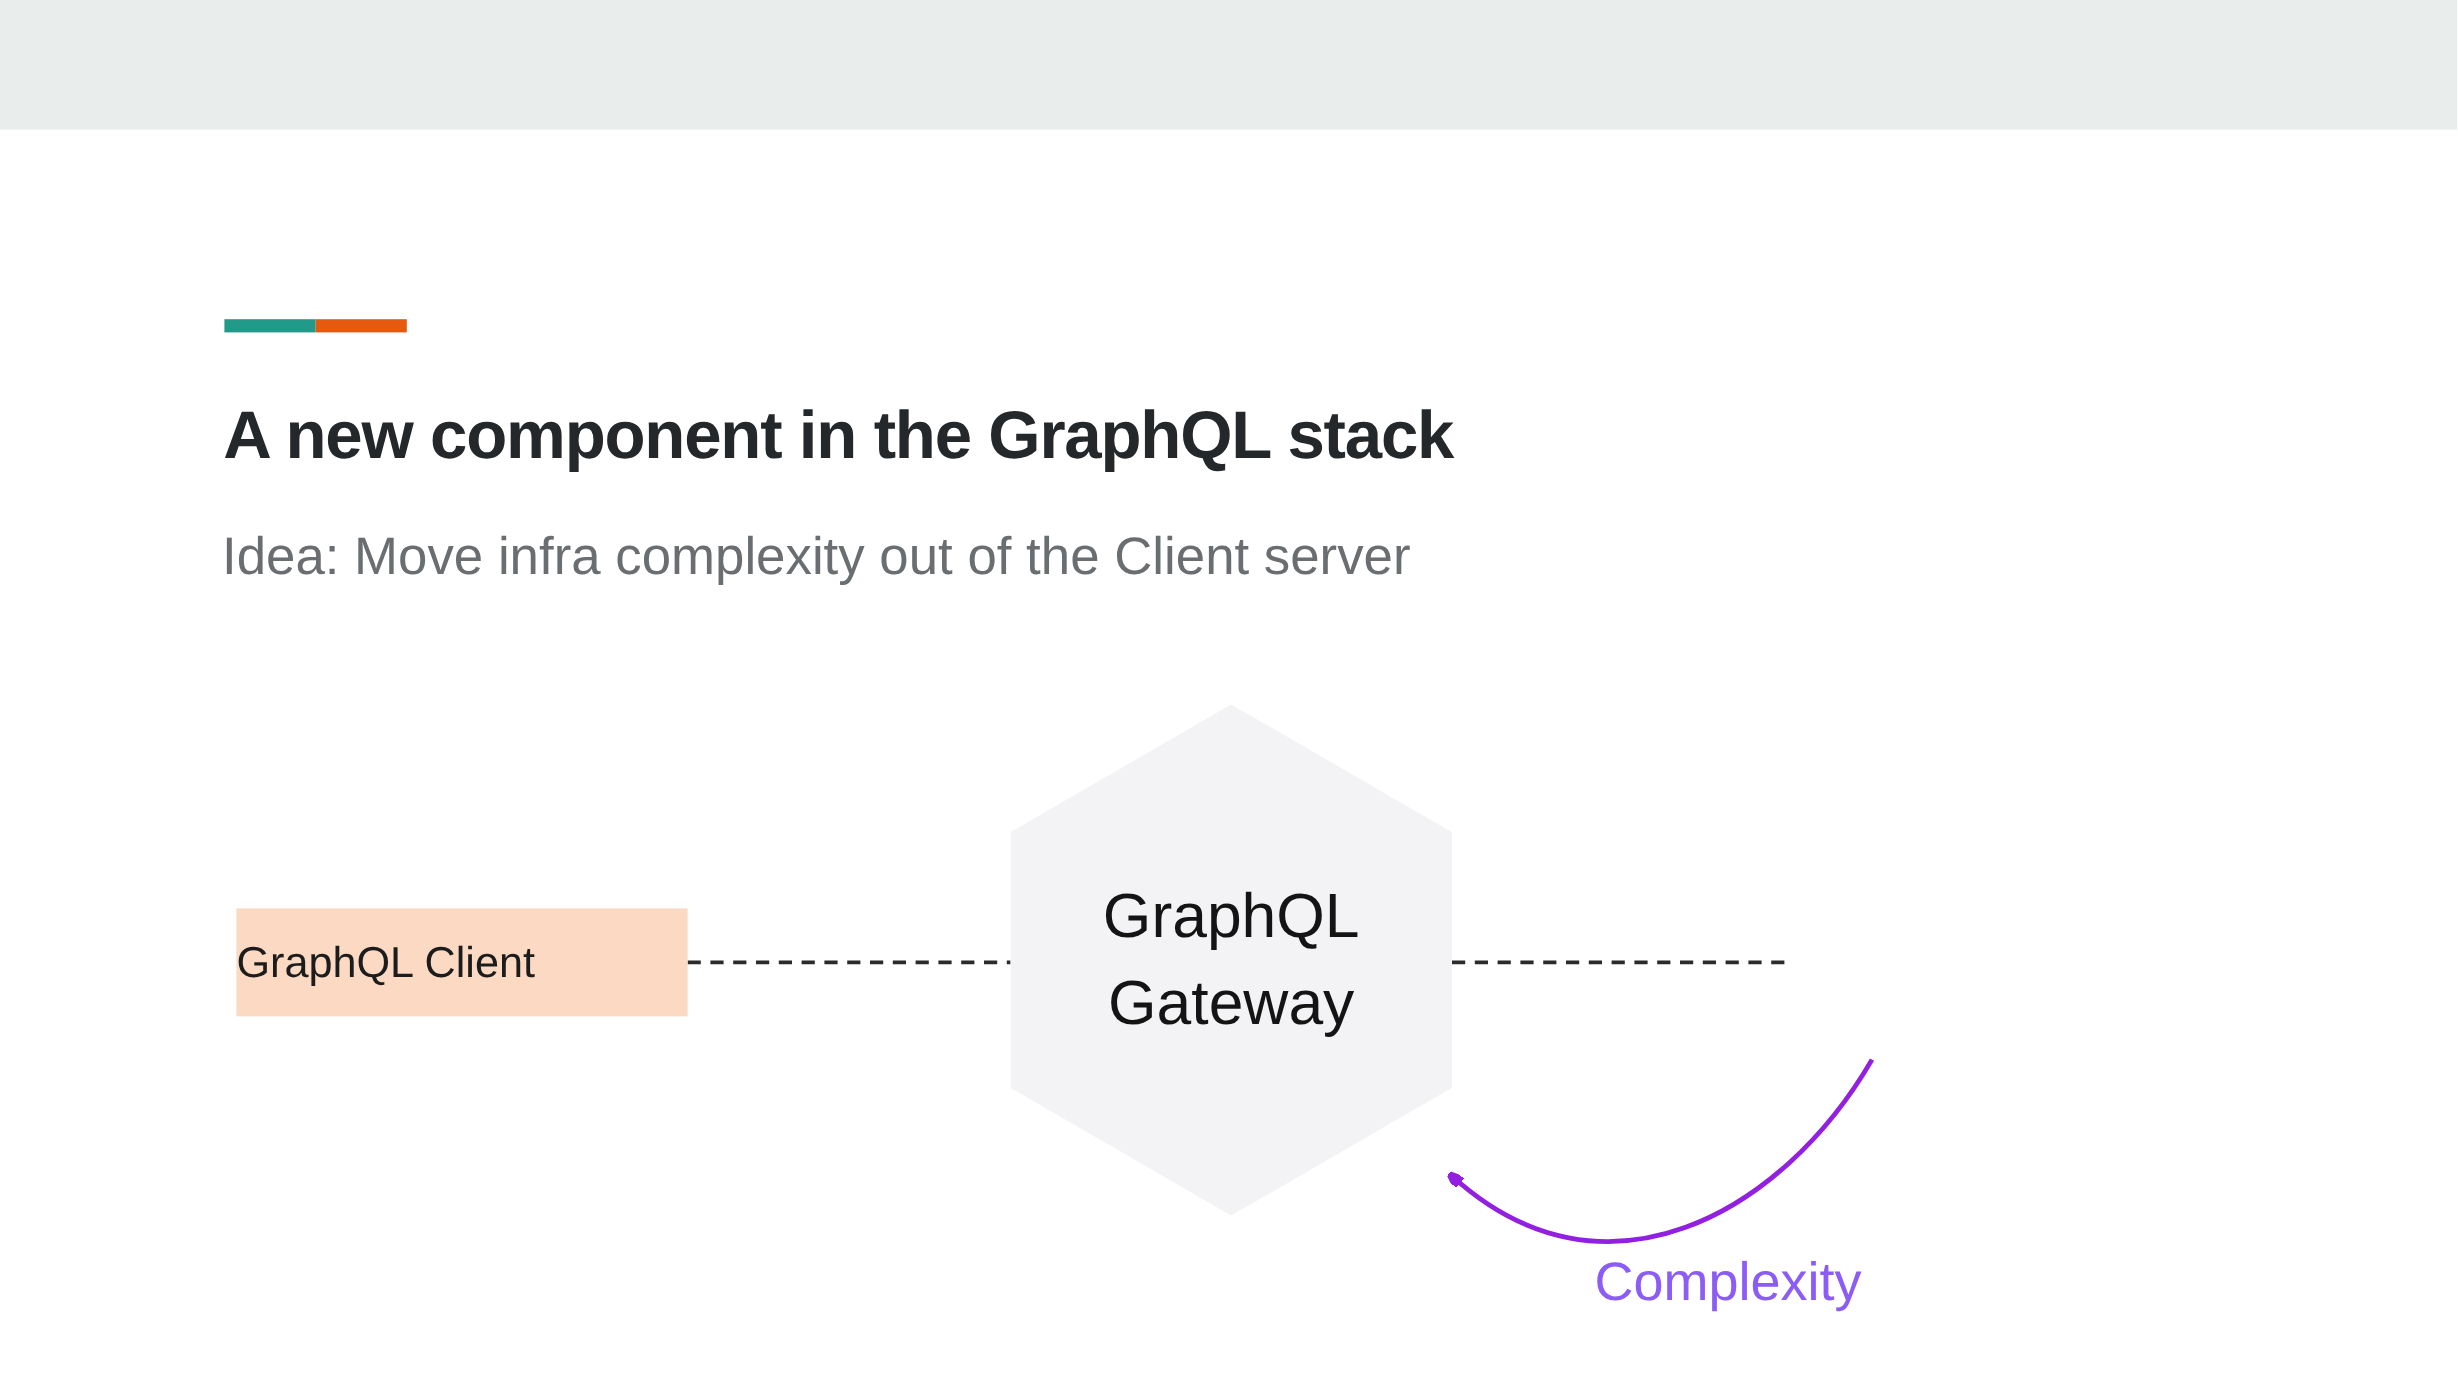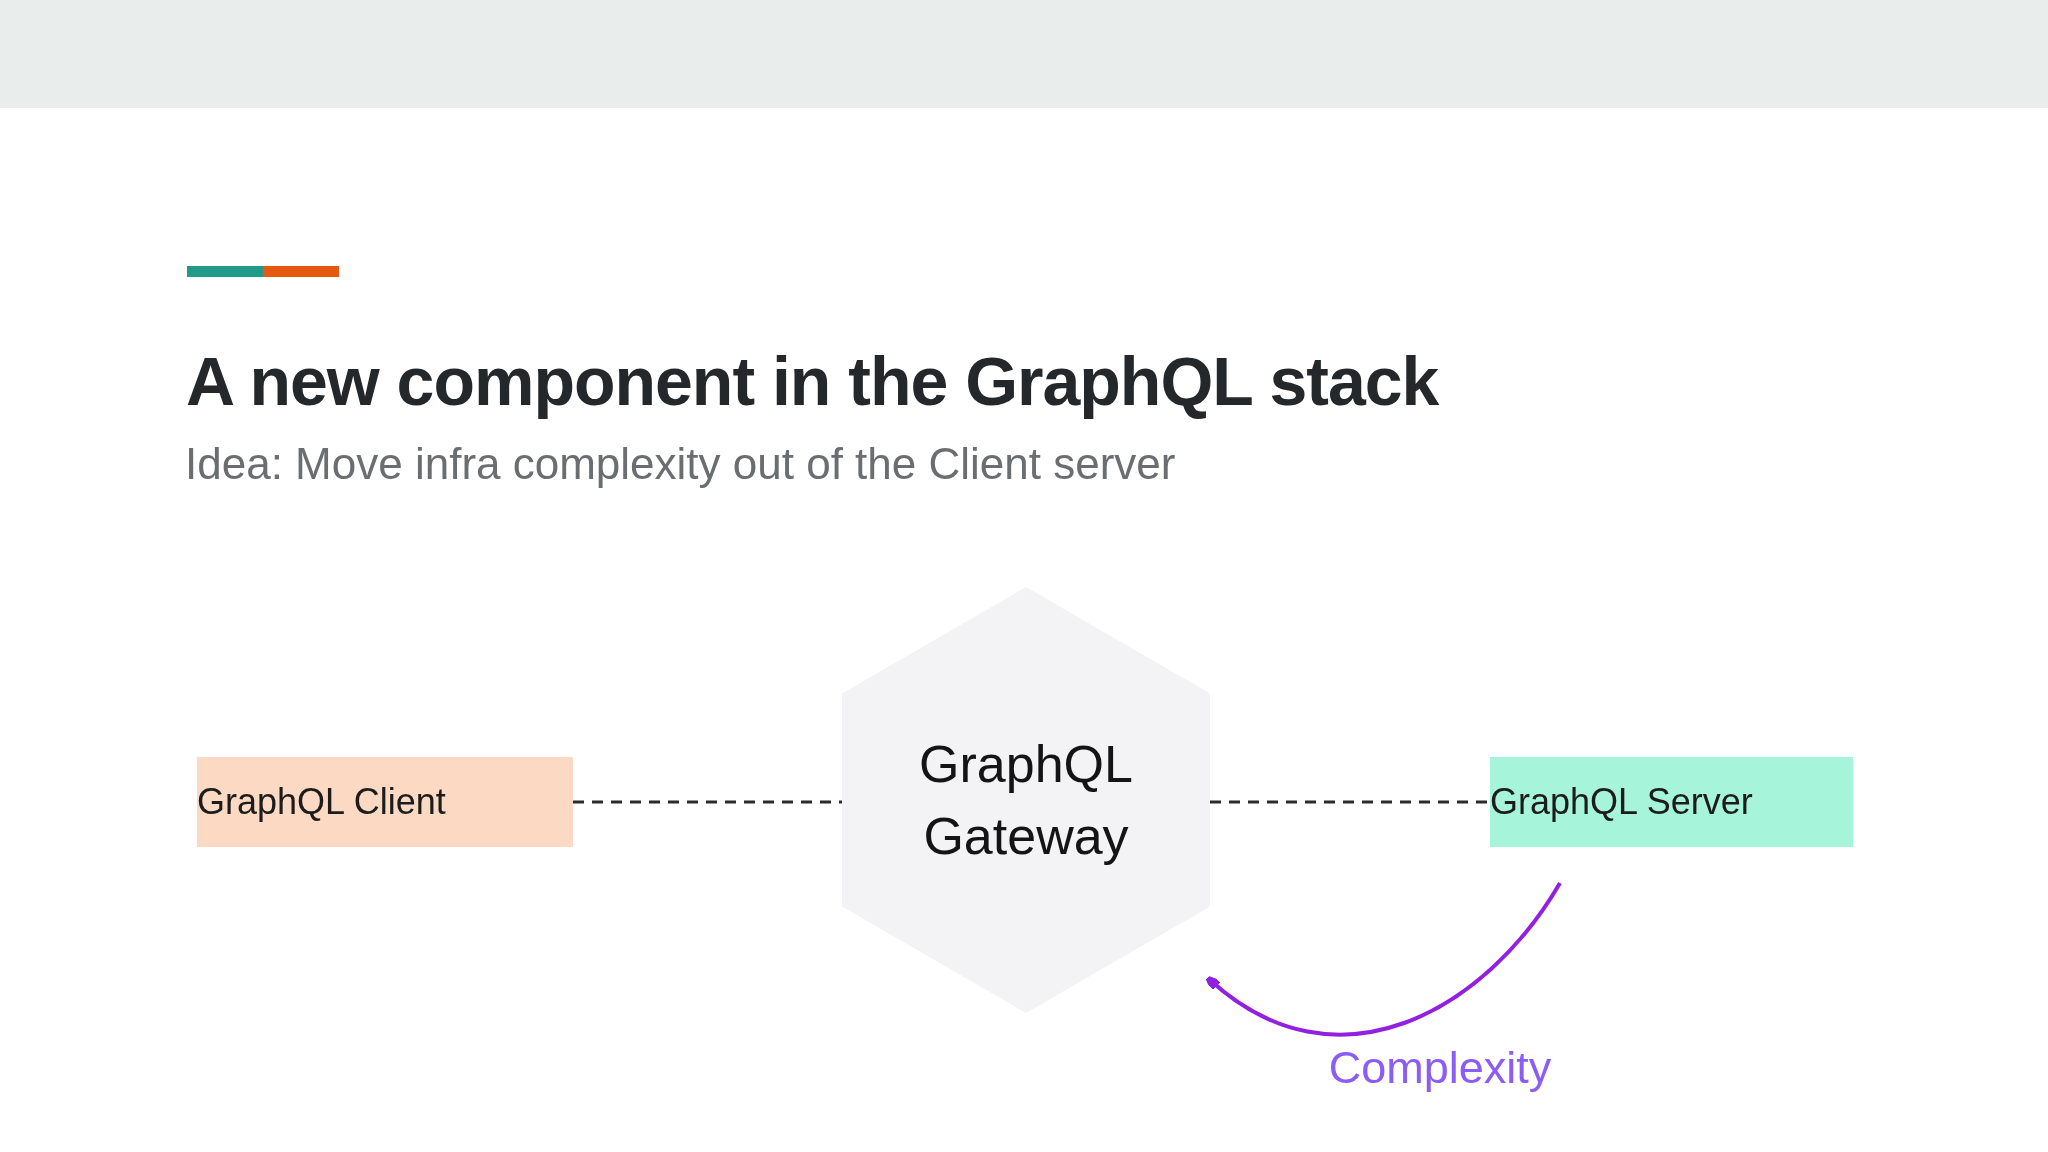--- a/index.html
+++ b/index.html
@@ -23,23 +23,23 @@
   .accent-bar {
     position: absolute;
     left: 187px; top: 266px;
     width: 152px; height: 11px;
     display: flex;
   }
   .accent-seg { width: 76px; height: 11px; }
 
   .slide-title {
     position: absolute;
-    left: 186px; top: 342px;
+    left: 186px; top: 324px;
     width: 1700px;
-    font-size: 68px;
+    font-size: 56px;
     line-height: 78px;
     font-weight: bold;
     letter-spacing: -1px;
   }
 
   .slide-subtitle {
     position: absolute;
     left: 185px; top: 438px;
     width: 1500px;
     font-size: 44px;
@@ -124,19 +124,16 @@
 
   <div class="hexagon-label" style="color: rgb(20, 20, 20);">
     <span>GraphQL</span>
     <span>Gateway</span>
   </div>
 
   <div class="node-box client-box" style="background-color: rgb(251, 217, 195); color: rgb(28, 28, 28);">
     <span>GraphQL Client</span>
   </div>
 
-  <div class="node-box server-box" style="background-color: rgb(166, 244, 218); color: rgb(28, 28, 28);">
-    <span>GraphQL Server</span>
-  </div>
 
   <div class="annotation-label" style="color: #8b5cf6;">Complexity</div>
 
 </div>
 
 </body></html>

